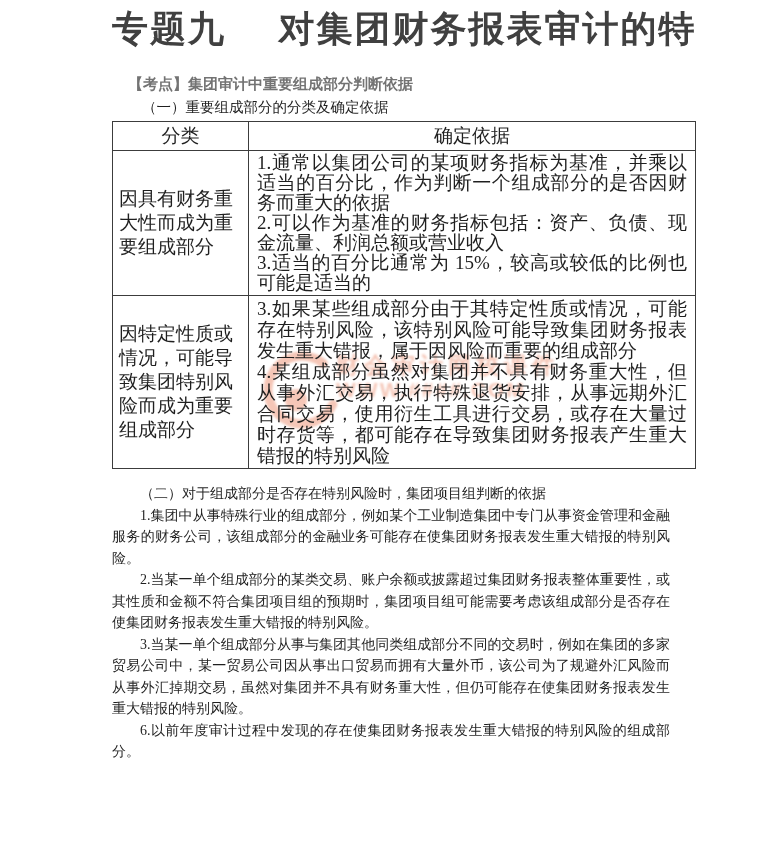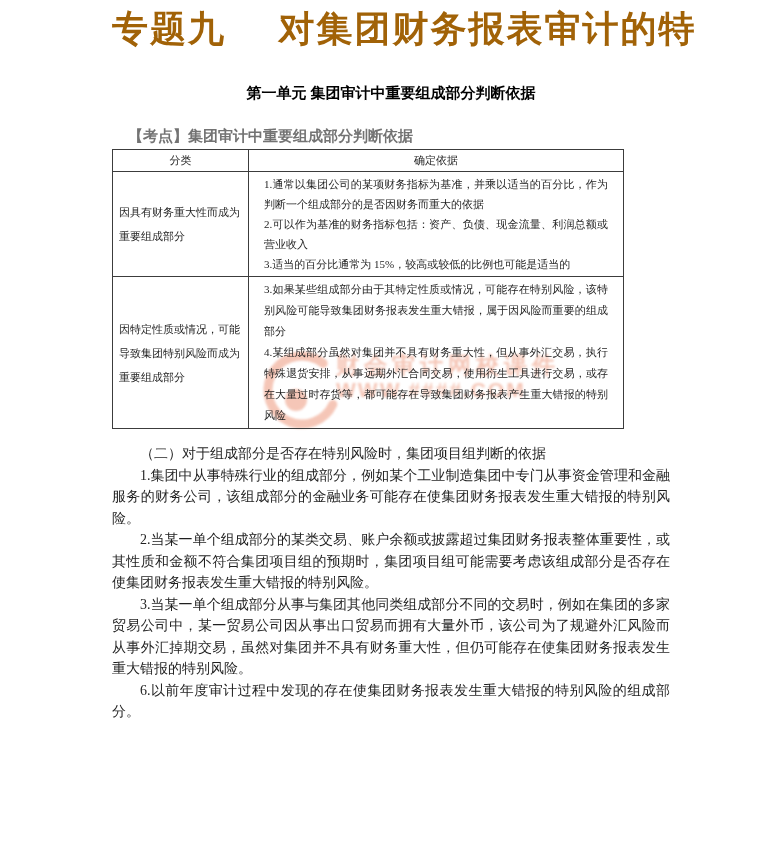--- a/index.html
+++ b/index.html
@@ -23,21 +23,21 @@
     z-index: 1;
   }
   .doc-title {
     margin: 6px 0 0 0;
     font-family: "DejaVu Serif", serif;
     font-weight: bold;
     font-size: 36px;
     line-height: 44px;
     text-align: right;
     letter-spacing: 2px;
-    color: #a16207;
+    color: #404040;
     white-space: nowrap;
   }
   .doc-subtitle {
     margin-top: 33px;
     font-family: "Liberation Sans", sans-serif;
     font-weight: bold;
     font-size: 15px;
     line-height: 19px;
     text-align: center;
     color: #000;
@@ -52,44 +52,44 @@
     color: #737373;
   }
   .sec1-heading {
     margin-top: 5px;
     padding-left: 30px;
     font-size: 14.5px;
     line-height: 19px;
   }
   table.main-table {
     margin-top: 4px;
-    width: 512px;
+    width: 584px;
     border-collapse: collapse;
     table-layout: fixed;
-    font-size: 11px;
+    font-size: 19px;
   }
   table.main-table th,
   table.main-table td {
     border: 1px solid #3c3c3c;
   }
   table.main-table th {
     font-weight: normal;
     height: 19px;
     padding: 1px 2px;
     text-align: center;
   }
   .col-category { width: 136px; }
   td.category-cell {
     padding: 2px 6px;
     vertical-align: middle;
     line-height: 24px;
     word-break: break-all;
   }
   td.basis-cell {
-    padding: 2px 15px;
+    padding: 2px 8px;
     vertical-align: top;
     line-height: 20px;
     word-break: break-all;
     text-align: justify;
   }
   td.basis-cell .basis-item { margin: 0; }
   .row-special td.basis-cell { line-height: 21px; }
   .section2 {
     margin-top: 14px;
   }
@@ -149,24 +149,24 @@
     <circle cx="40" cy="56" r="11" fill="#e87a56"></circle>
   </svg>
   <div class="wm-line1">财会审计网校课件</div>
   <div class="wm-line2">WWW.####.COM</div>
 </div>
 
 <div class="content">
 
   <h1 class="doc-title">专题九　 对集团财务报表审计的特</h1>
 
-  <div class="doc-subtitle">第一单元 集团审计中重要组成部分判断依据</div>
 
   <div class="kaodian">【考点】集团审计中重要组成部分判断依据</div>
 
+  <div class="sec1-heading">（一）重要组成部分的分类及确定依据</div>
 
   <table class="main-table">
     <colgroup>
       <col class="col-category">
       <col>
     </colgroup>
     <thead>
       <tr>
         <th>分类</th>
         <th>确定依据</th>

